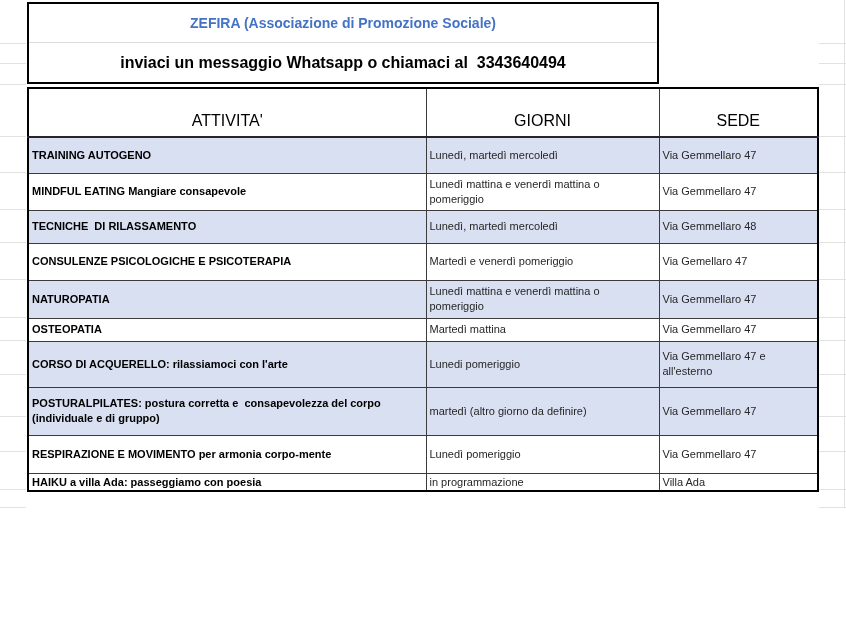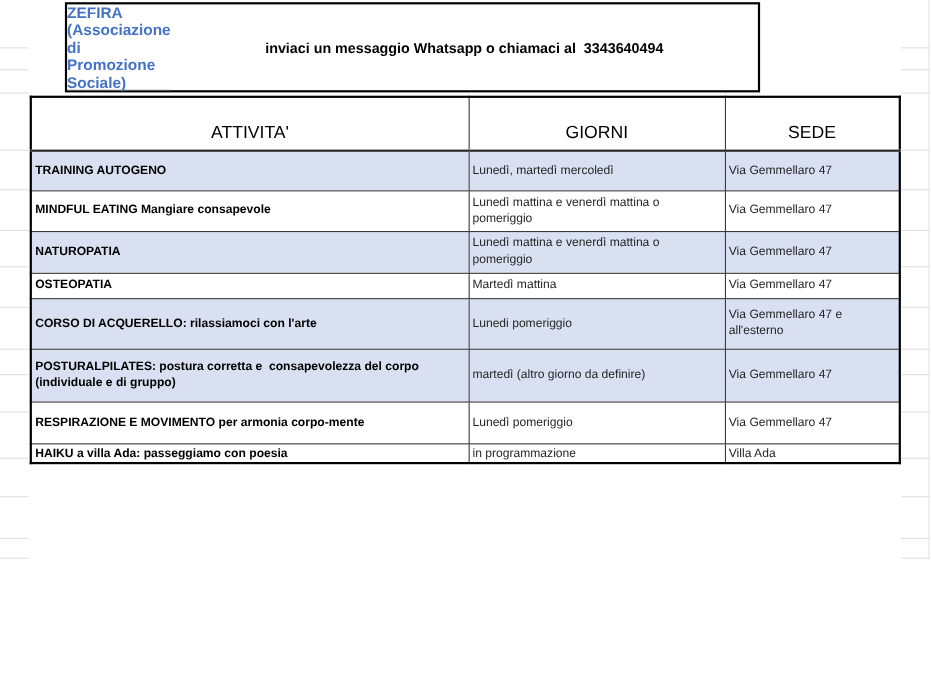--- a/index.html
+++ b/index.html
@@ -10,32 +10,32 @@
     --margin-grid:#E2E2E2; --body-text:#262626;
   }
   
   .mline { position:absolute; height:1px; background:var(--margin-grid); }
   .vline { position:absolute; width:1px; background:var(--margin-grid); }
 
   
   .header-block {
     position:absolute; left:27px; top:2px; width:632px; height:82px;
     box-sizing:border-box; border:2px solid var(--outer);
-    display:flex; flex-direction:row; background:#fff;margin-left:32px;
+    display:flex; flex-direction:column; background:#fff;
   }
   .hb-row {
     display:flex; align-items:center; justify-content:center;
     white-space:pre-wrap; box-sizing:border-box;
   }
   .hb-title {
     flex:0 0 39px; font-size:14px; font-weight:bold;
     color:var(--title-blue); border-bottom:1px solid #dcdcdc;
   }
   .hb-sub1 { flex:0 0 19px; font-size:12px; font-weight:bold; color:#000; border-bottom:1px solid #dcdcdc; }
-  .hb-sub2 { flex:1; font-size:13px; font-weight:bold; color:#000; }
+  .hb-sub2 { flex:1; font-size:16px; font-weight:bold; color:#000; }
 
   
   table.grid {
     position:absolute; left:27px; top:87px; width:790px;
     border-collapse:collapse; table-layout:fixed; background:#fff;
     border:2px solid var(--outer);
   }
   .grid th, .grid td { border:1px solid var(--grid); box-sizing:border-box; }
   .grid thead th {
     height:49px; font-size:16px; font-weight:400; color:#000;
@@ -83,20 +83,30 @@
     <tbody id="tbody">
         <tr class="hl" style="height: 36px; margin-top: 44px;">
       <td class="c-att">TRAINING AUTOGENO</td>
       <td class="c-gio">Lunedì, martedì mercoledì</td>
       <td class="c-sed">Via Gemmellaro 47</td>
     </tr>
         <tr style="height: 37px;">
       <td class="c-att">MINDFUL EATING Mangiare consapevole</td>
       <td class="c-gio">Lunedì mattina e venerdì mattina o pomeriggio</td>
       <td class="c-sed">Via Gemmellaro 47</td>
+    </tr>
+        <tr class="hl" style="height: 33px;">
+      <td class="c-att">TECNICHE  DI RILASSAMENTO</td>
+      <td class="c-gio">Lunedì, martedì mercoledì</td>
+      <td class="c-sed">Via Gemmellaro 48</td>
+    </tr>
+        <tr style="height: 37px;">
+      <td class="c-att">CONSULENZE PSICOLOGICHE E PSICOTERAPIA</td>
+      <td class="c-gio">Martedì e venerdì pomeriggio</td>
+      <td class="c-sed">Via Gemellaro 47</td>
     </tr>
         <tr class="hl" style="height: 38px; margin-top: 48px;">
       <td class="c-att">NATUROPATIA</td>
       <td class="c-gio">Lunedì mattina e venerdì mattina o pomeriggio</td>
       <td class="c-sed">Via Gemmellaro 47</td>
     </tr>
         <tr style="height: 23px;">
       <td class="c-att">OSTEOPATIA</td>
       <td class="c-gio">Martedì mattina</td>
       <td class="c-sed">Via Gemmellaro 47</td>

